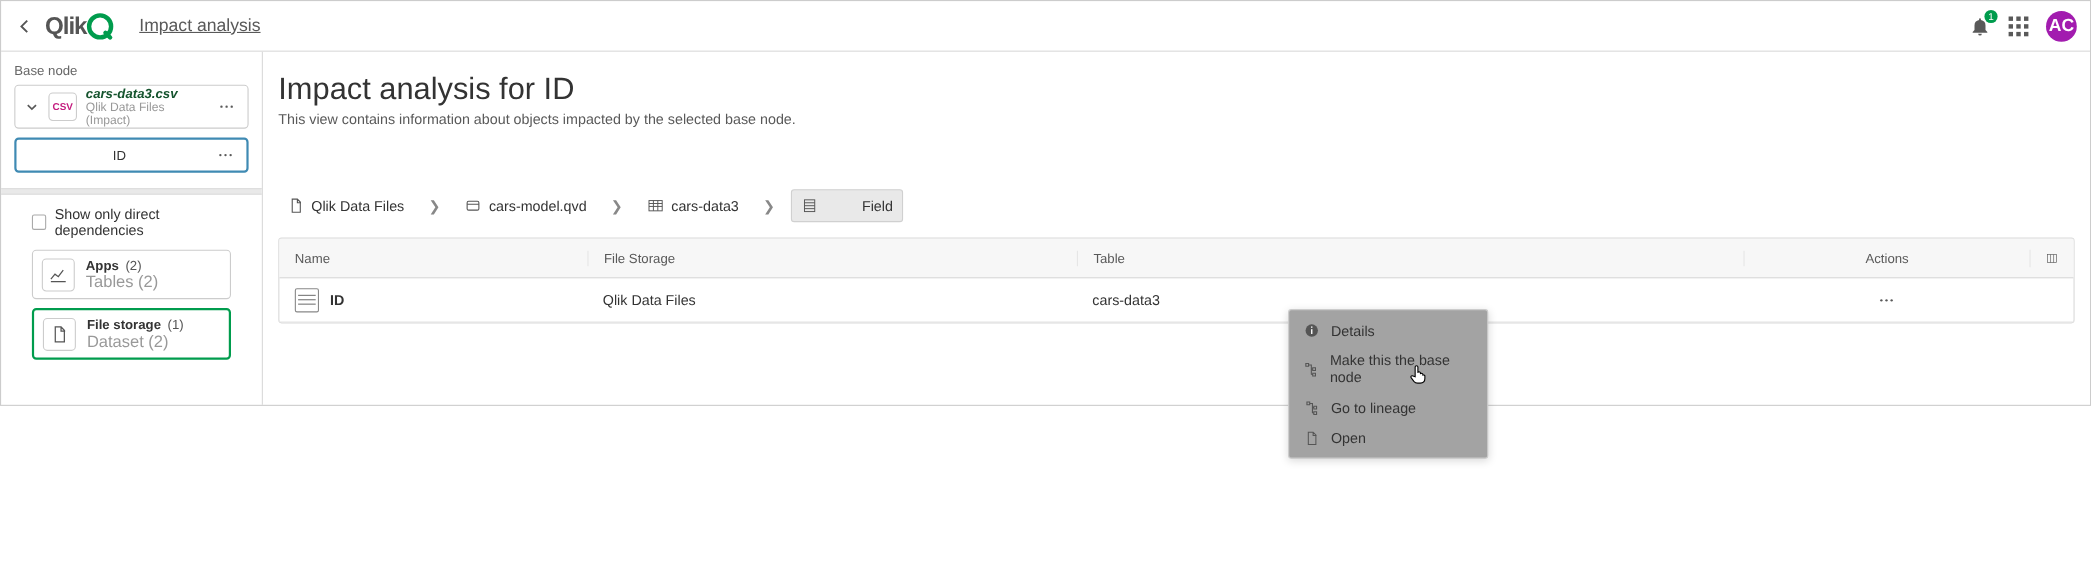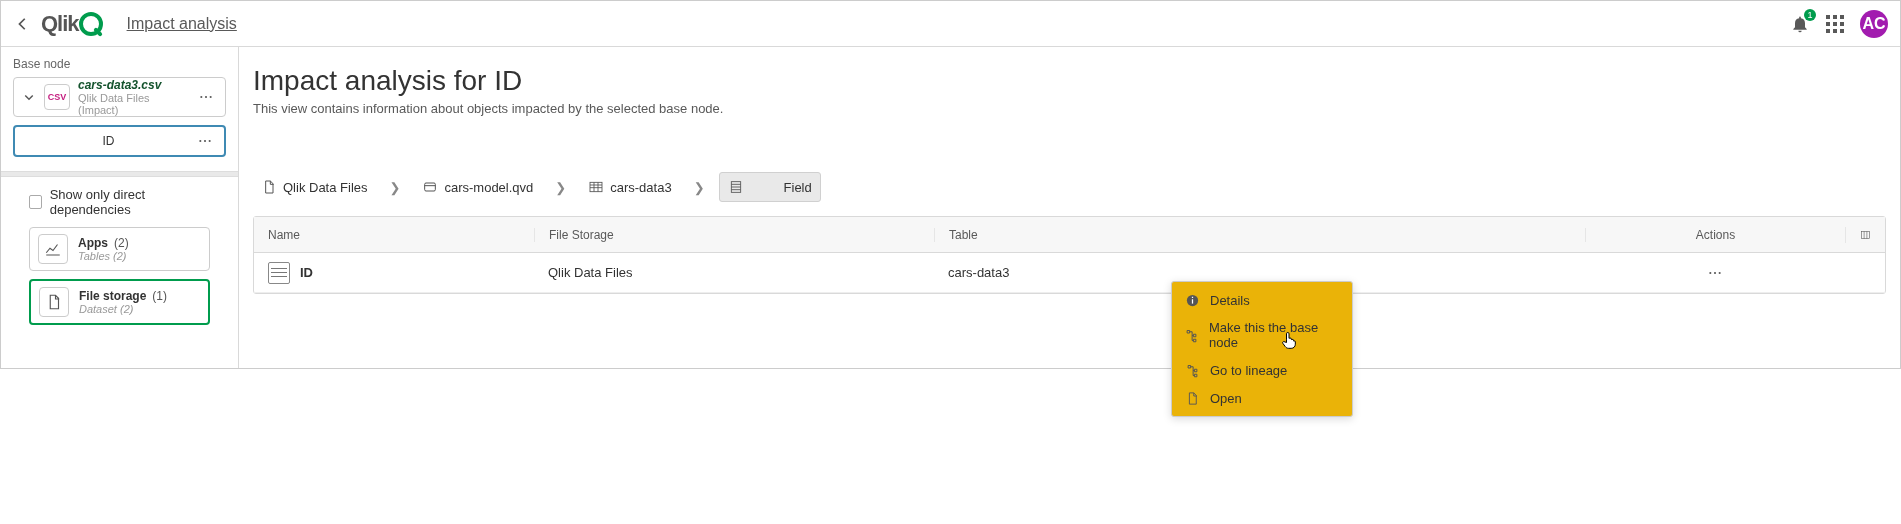--- a/index.html
+++ b/index.html
@@ -203,21 +203,21 @@
   .cat-icon {
     width: 30px; height: 30px;
     border: 1px solid #ccc;
     border-radius: 4px;
     display:flex; align-items:center; justify-content:center;
     color:#555;
   }
   .cat-info { display:flex; flex-direction:column; }
   .cat-title { font-size: 12px; font-weight: 600; }
   .cat-title .count { color:#555; font-weight:400; margin-left:6px; }
-  .cat-sub { font-size: 11px; color: var(--text-light); font-style: italic; }
+  .cat-sub { font-size: 15px; color: var(--text-light); }
 
   
   .main {
     flex: 1;
     padding: 18px 14px 0 14px;
     display:flex;
     flex-direction:column;
     min-width: 0;
   }
   .main h1 {
@@ -264,21 +264,21 @@
     background: #f7f7f7;
     border-bottom: 1px solid var(--border-grey);
     height: 36px;
     align-items:center;
     font-size: 12px;
     color:#595959;
   }
   .th, .td { padding: 0 14px; }
   .col-name { width: 280px; display:flex; align-items:center; gap:10px; }
   .col-storage { width: 400px; }
-  .col-table { flex:1; }
+  .col-table { flex:1;margin-left:45px; }
   .col-actions { width: 260px; display:flex; justify-content:center; }
   .col-settings { width: 40px; display:flex; justify-content:center; color:#595959; }
   .thead .th + .th { border-left: 1px solid #e6e6e6; }
   .trow {
     display:flex;
     align-items:center;
     height: 40px;
     font-size: 13px;
     border-bottom: 1px solid #eee;
   }
@@ -287,21 +287,21 @@
     border: 1px solid #888;
     border-radius: 2px;
     display:flex; flex-direction:column; justify-content:space-evenly;
     padding: 2px;
   }
   .field-ic span { height:1px; background:#777; }
 
   
   .ctx-menu {
     position: absolute;
-    background: #eab308;
+    background: #a3a3a3;
     border: 1px solid #ccc;
     border-radius: 3px;
     box-shadow: 0 2px 8px rgba(0,0,0,0.15);
     padding: 4px 0;
     width: 182px;
     z-index: 10;
   }
   .ctx-item {
     display:flex; align-items:center; gap:10px;
     padding: 6px 12px;

